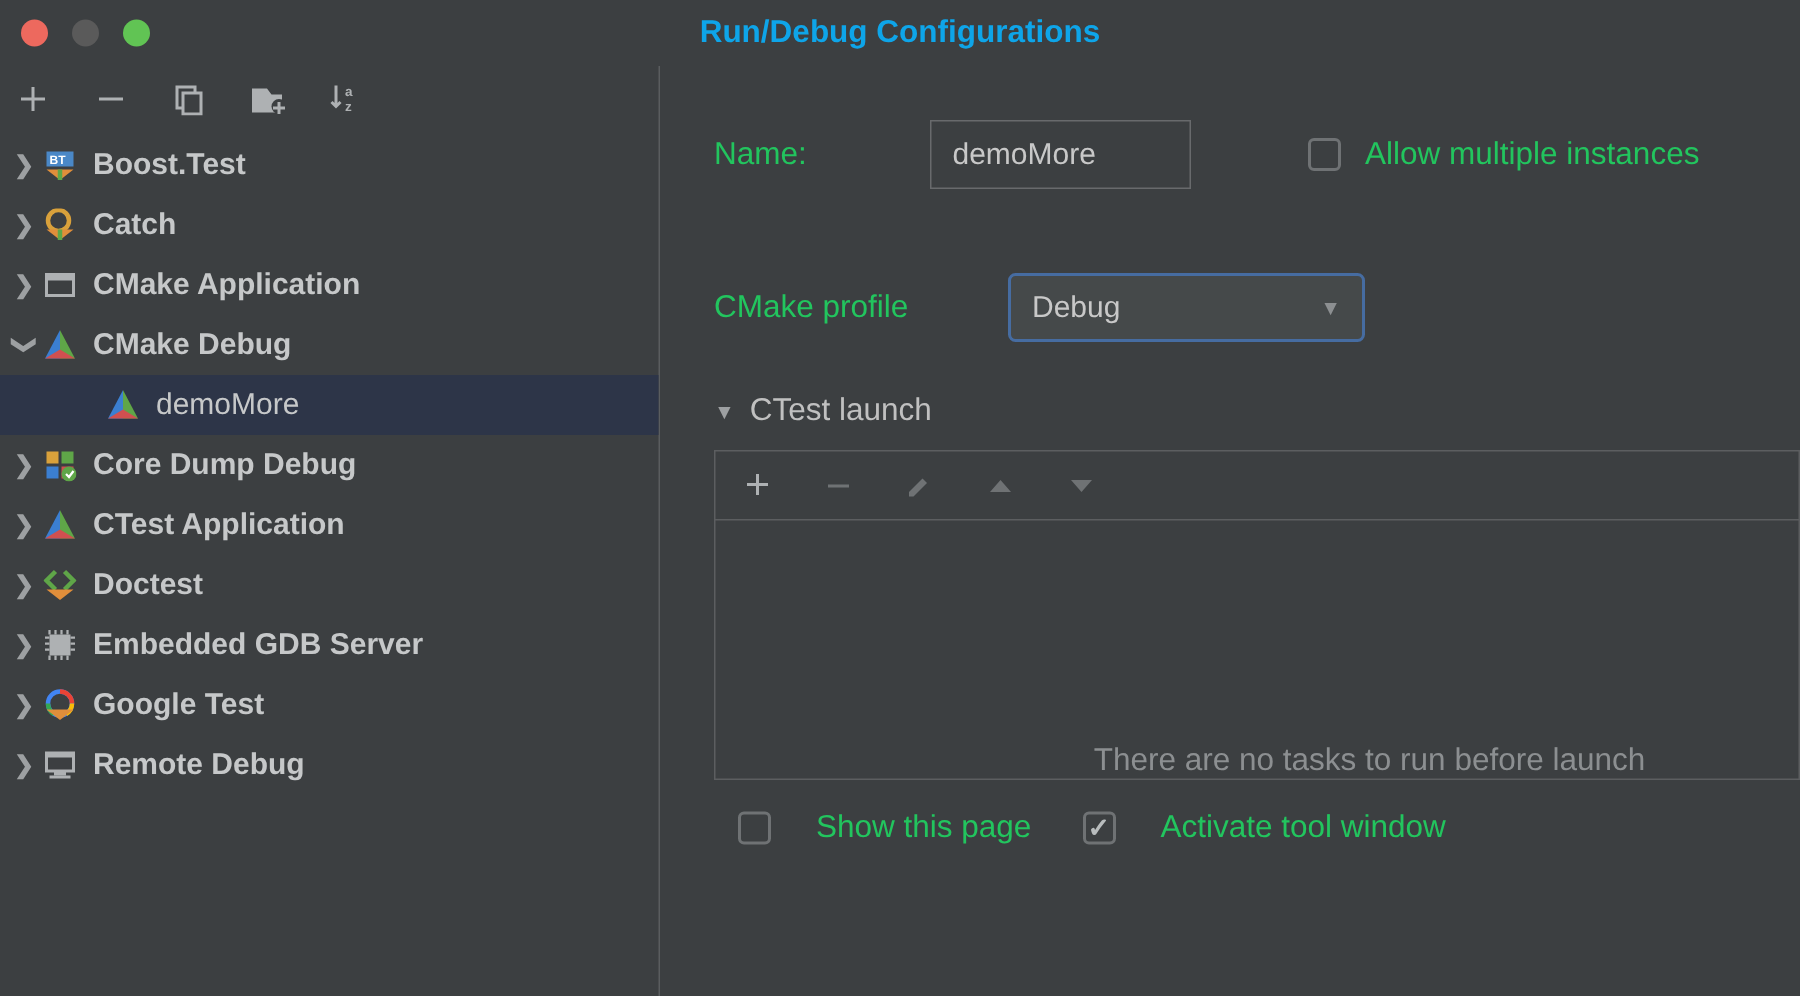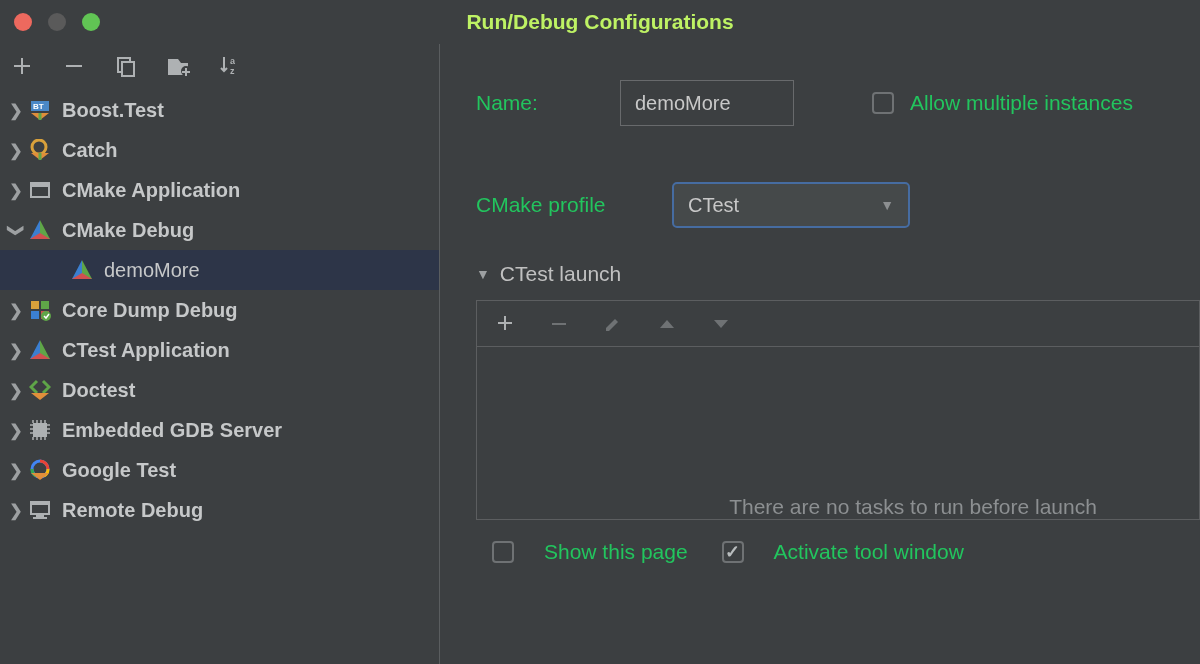--- a/index.html
+++ b/index.html
@@ -25,21 +25,21 @@
   }
   .traffic-light {
     width: 18px; height: 18px;
     border-radius: 50%;
   }
   .title {
     position: absolute;
     left: 50%;
     transform: translateX(-50%);
     top: 10px;
-    color: #bef264;
+    color: #0ea5e9;
     font-weight: 700;
     font-size: 21px;
     width: 100%;
     text-align: center;
     pointer-events: none;
   }
   .content {
     display: flex;
     height: calc(100% - 44px);
   }
@@ -398,21 +398,21 @@
       <input class="name-input" type="text" value="demoMore" style="">
       <div class="allow-group">
         <span class="checkbox"></span>
         <span class="label">Allow multiple instances</span>
       </div>
     </div>
 
     <div class="row" style="margin-bottom:20px">
       <span class="label profile-label">CMake profile</span>
       <div class="select">
-        <span class="select-text">CTest</span>
+        <span class="select-text">Debug</span>
         <span class="select-caret">▼</span>
       </div>
     </div>
 
     <div class="before-launch-header">
       <span style="font-size:14px;color:#9da0a2">▼</span>
       <span>CTest launch</span>
     </div>
 
     <div class="before-toolbar">

